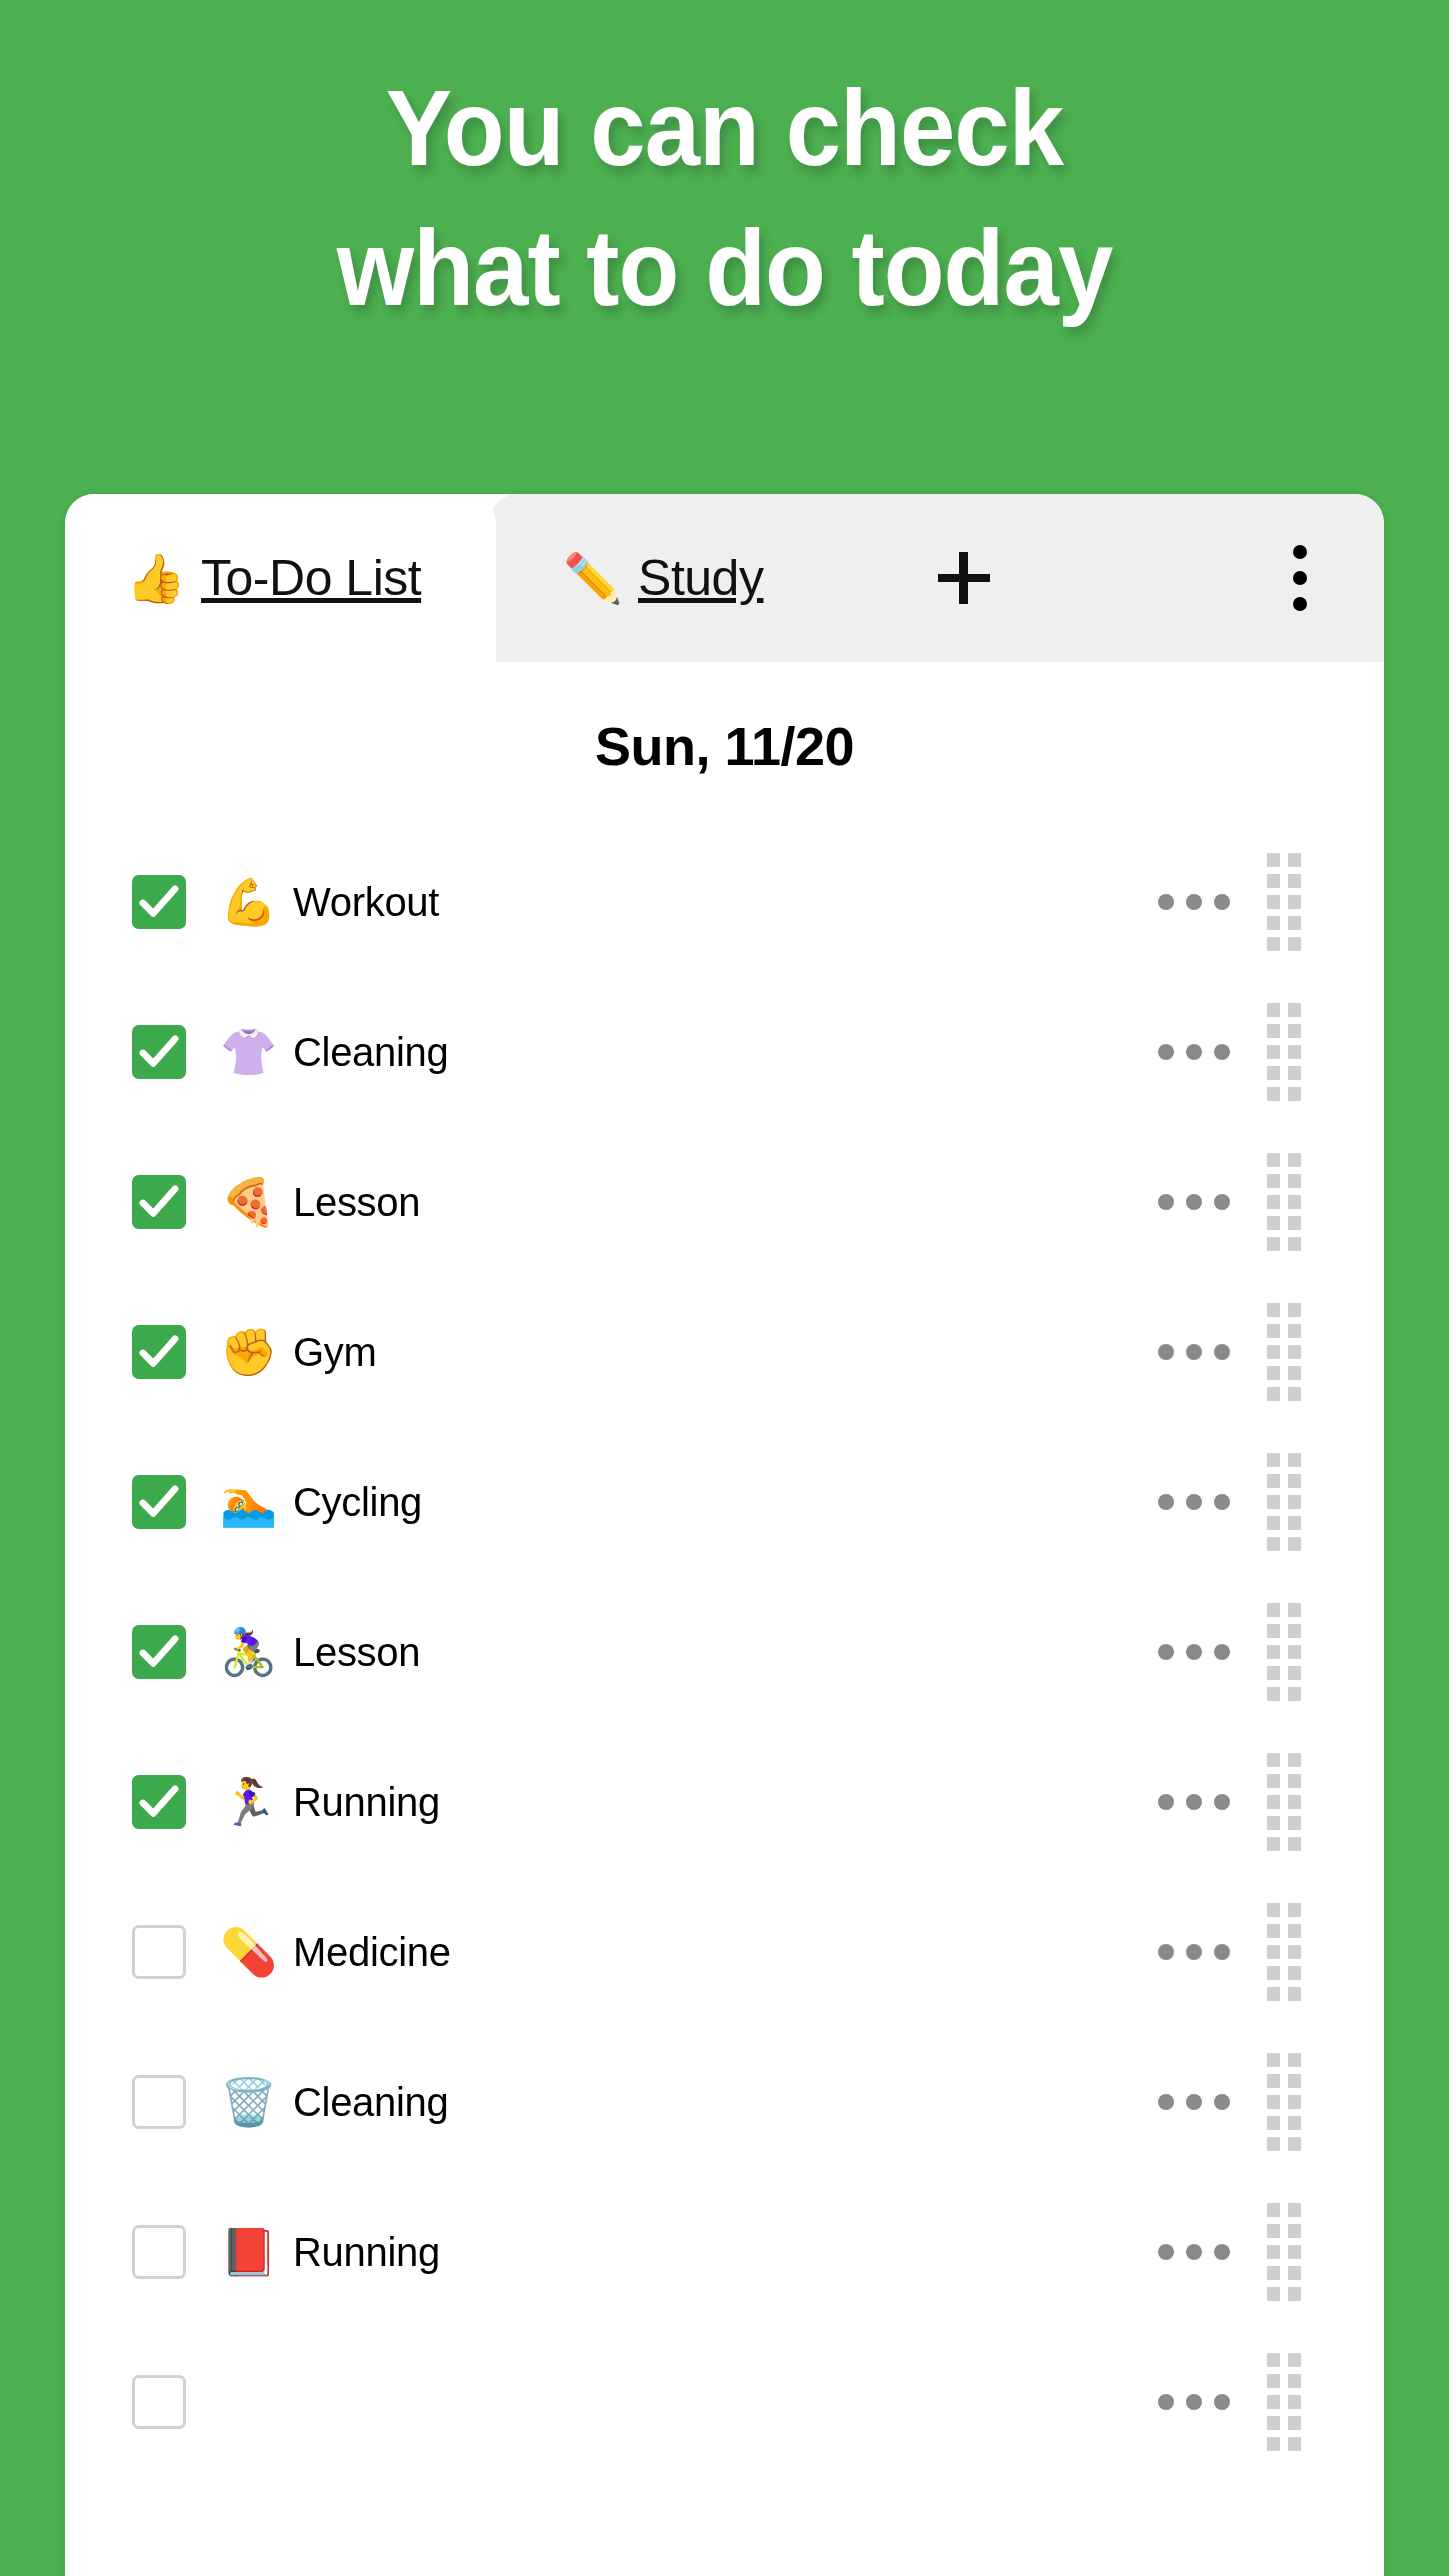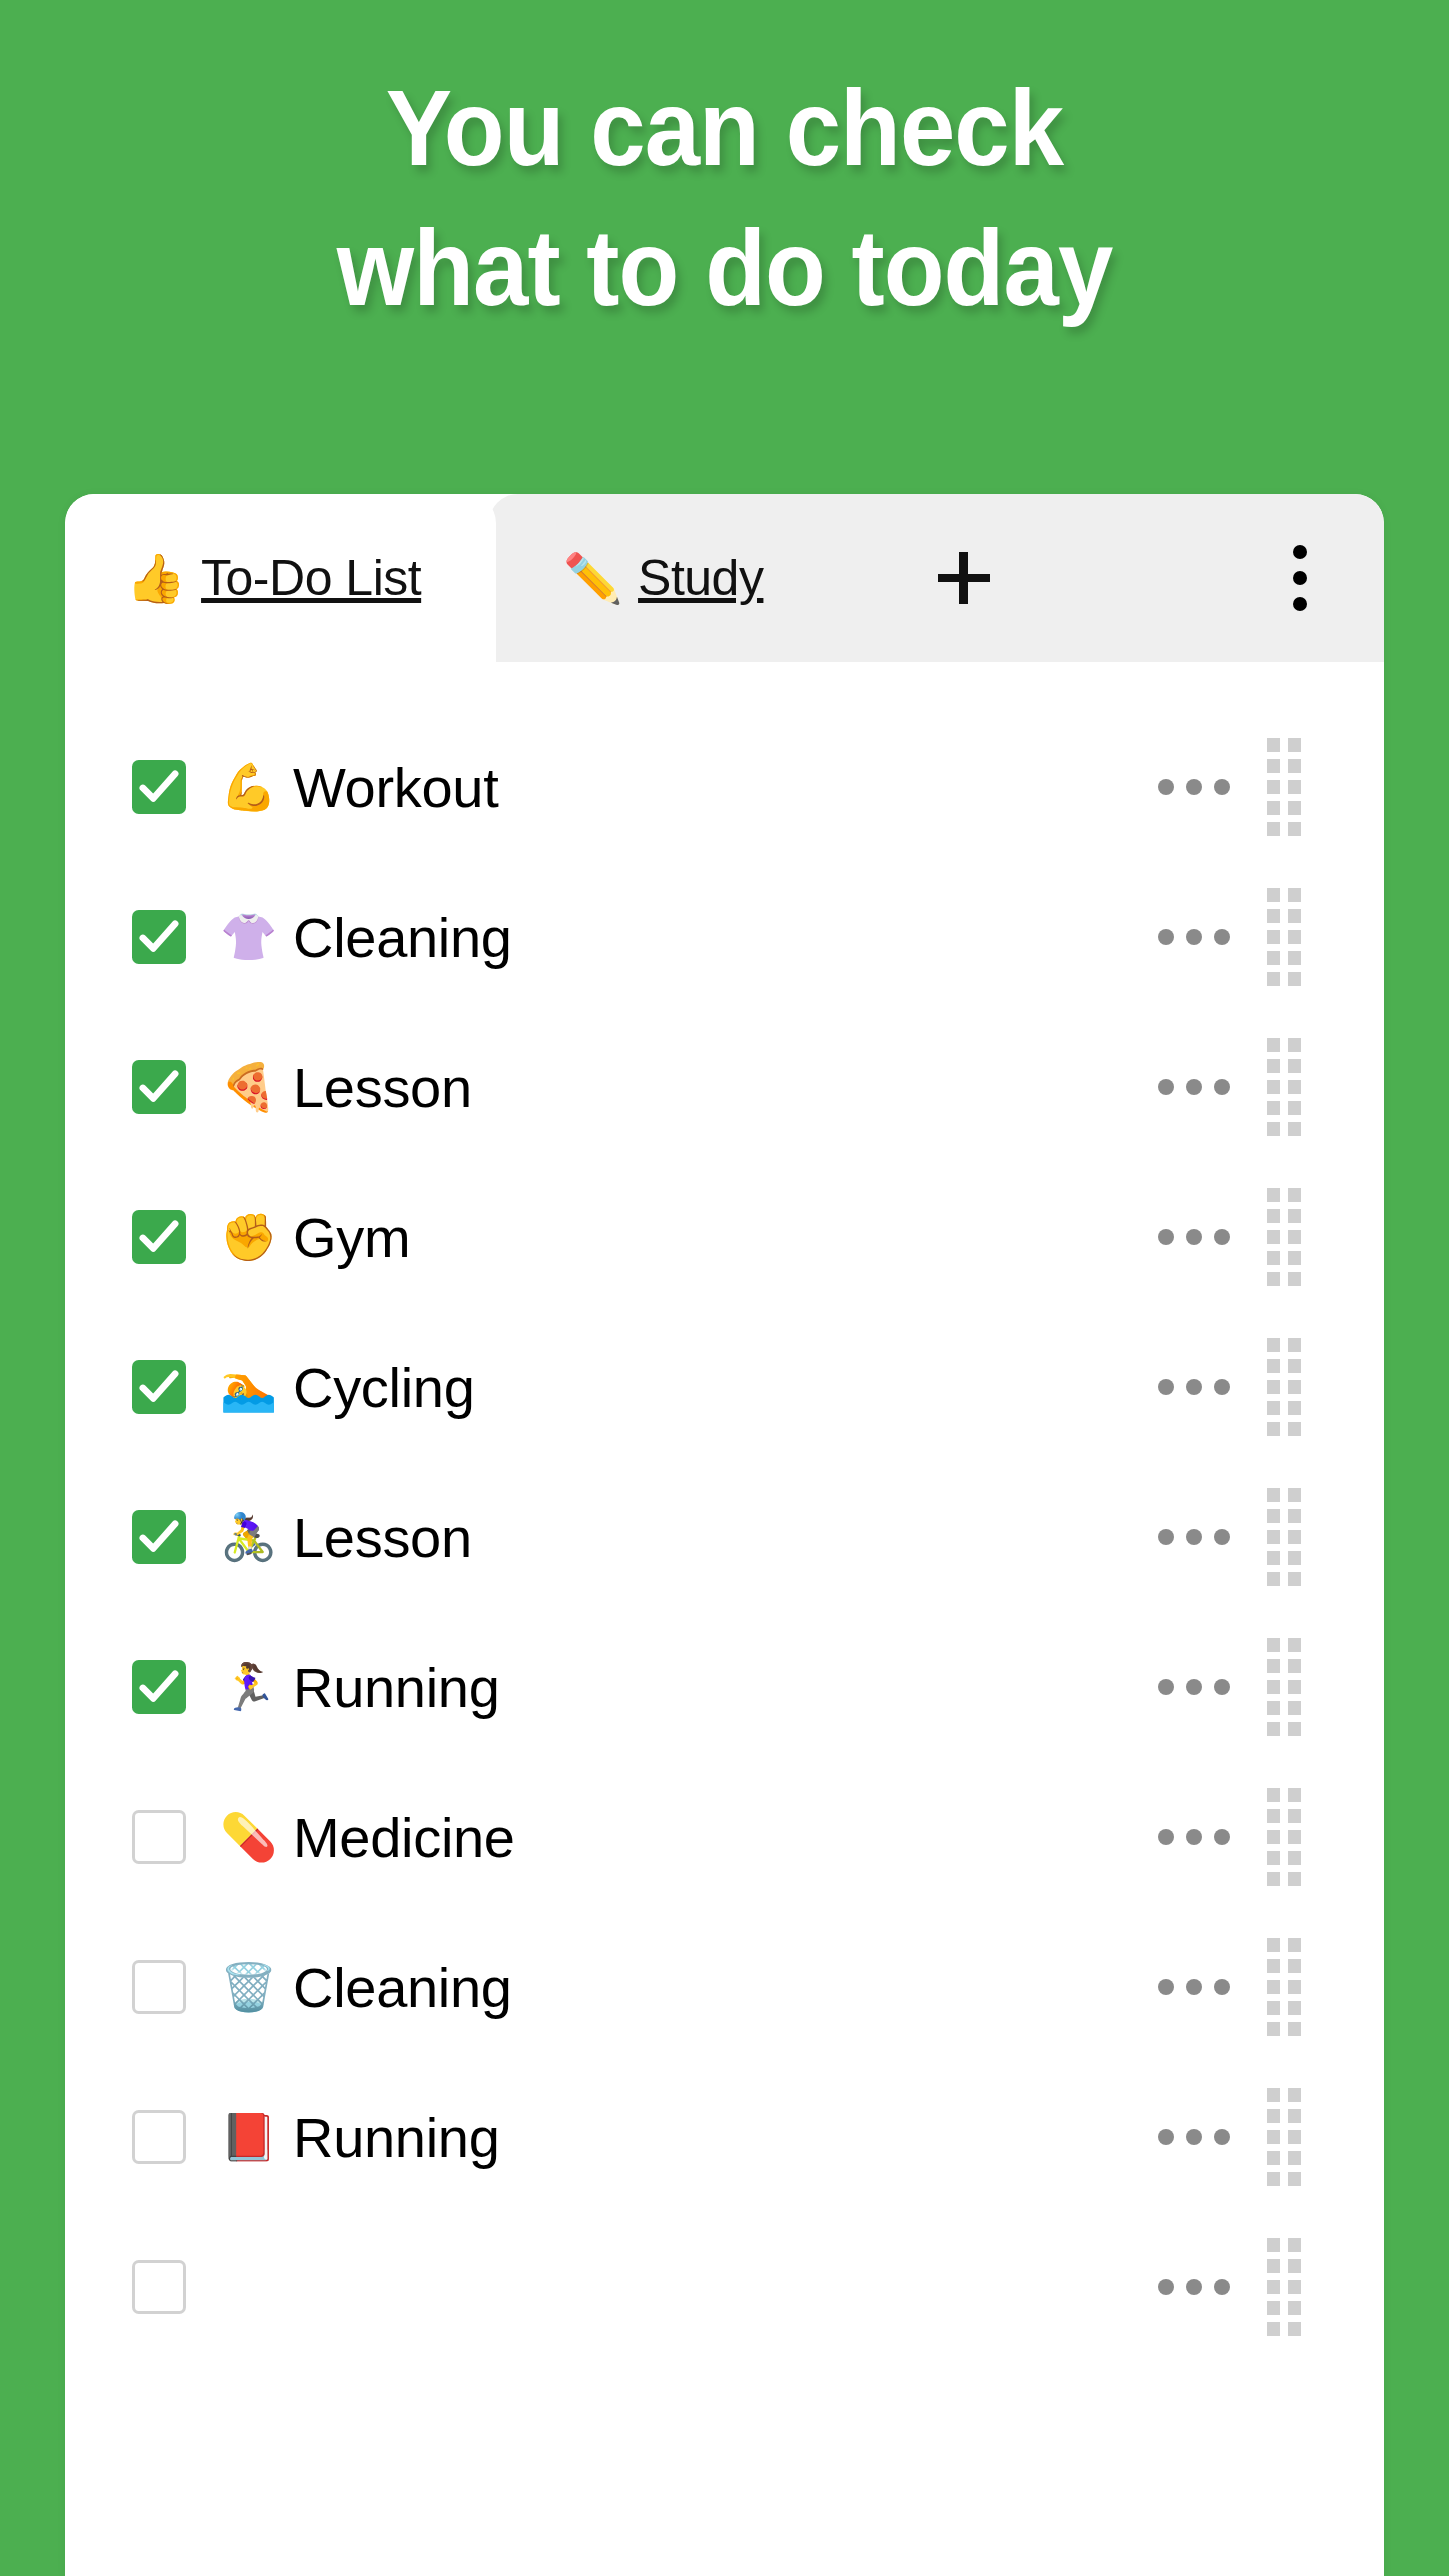--- a/index.html
+++ b/index.html
@@ -192,21 +192,21 @@
     left: 155px;
     font-size: 46px;
     line-height: 1;
     width: 58px;
     text-align: center;
     font-family: "DejaVu Sans", sans-serif;
   }
   .task-label {
     position: absolute;
     left: 228px;
-    font-size: 56px;
+    font-size: 40px;
     color: #000;
     letter-spacing: -0.3px;
   }
   .row-more {
     position: absolute;
     left: 1093px;
     display: flex;
     align-items: center;
     gap: 11.5px;
   }
@@ -261,20 +261,21 @@
       <span class="v"></span>
     </div>
 
     <div class="kebab-top">
       <i></i>
       <i></i>
       <i></i>
     </div>
   </div>
 
+  <div class="date-header">Sun, 11/20</div>
 
   <div class="task-list">
       <div class="task-row">
         <div class="checkbox checked">
           <svg viewBox="0 0 42 40">
             <path d="M4 21 L15 32 L38 6" fill="none" stroke="#ffffff" stroke-width="7" stroke-linecap="round" stroke-linejoin="round"></path>
           </svg>
         </div>
         <span class="task-emoji">💪</span>
         <span class="task-label">Workout</span>

